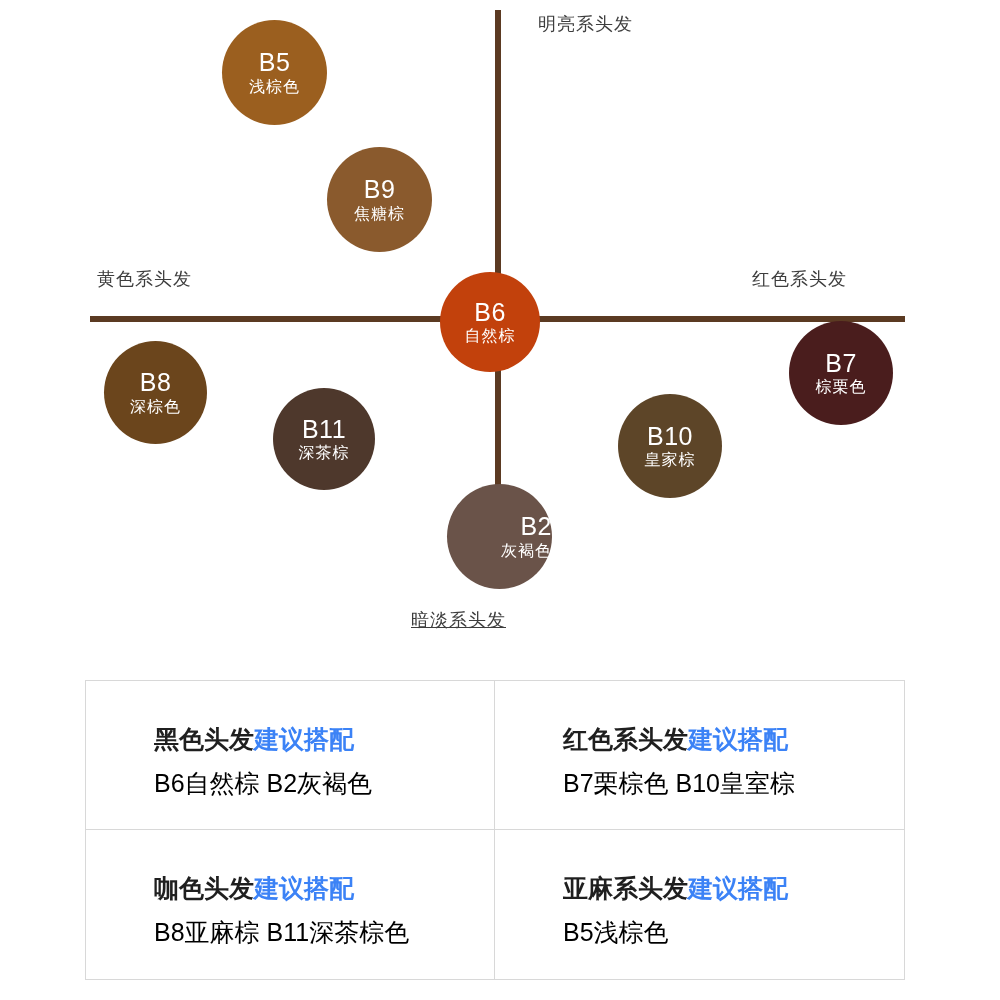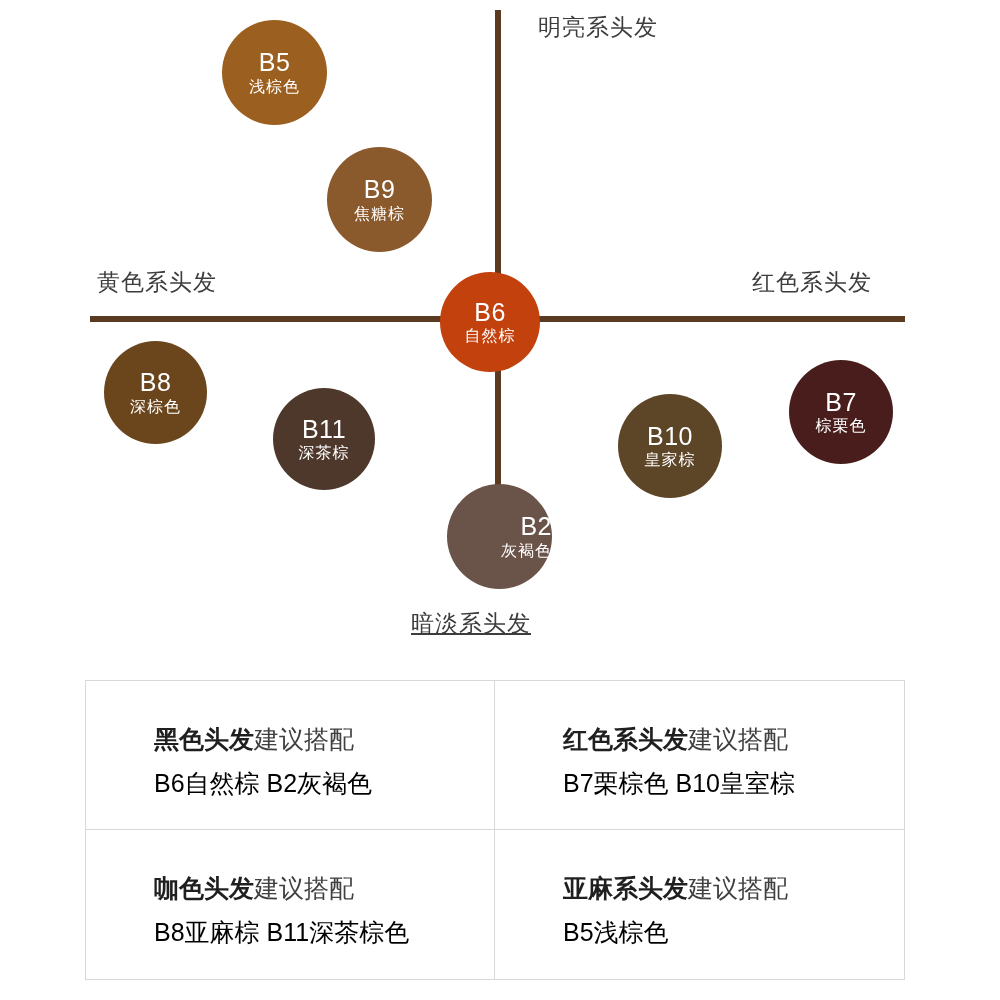--- a/index.html
+++ b/index.html
@@ -37,21 +37,21 @@
   }
   .axis-horizontal {
     left: 90px;
     top: 316px;
     width: 815px;
     height: 6px;
   }
 
   .axis-label {
     position: absolute;
-    font-size: 23px;
+    font-size: 18px;
     color: #3d3d3d;
     white-space: nowrap;
     letter-spacing: 1px;
   }
   .axis-top    { left: 538px; top: 12px; }
   .axis-left   { left: 97px;  top: 267px; }
   .axis-right  { left: 752px; top: 267px; }
   .axis-bottom { left: 411px; top: 608px; text-decoration: underline; }
 
   .swatch {
@@ -101,22 +101,22 @@
     line-height: 1.35;
     margin-bottom: 10px;
     white-space: nowrap;
   }
   .rec-head .strong {
     font-weight: bold;
     color: #1f1f1f;
     margin-top: 17px;
   }
   .rec-head .light {
-    font-weight: normal;
-    color: #404040;
+    font-weight: bold;
+    color: #3b82f6;
   }
   .rec-body {
     font-size: 25px;
     color: #000000;
     white-space: nowrap;
   }
 </style>
 </head>
 <body>
 
@@ -148,21 +148,21 @@
         <span class="name">深棕色</span>
       </div>
       <div class="swatch" style="left: 273px; top: 388px; width: 102px; height: 102px; background: rgb(78, 56, 44);">
         <span class="code">B11</span>
         <span class="name">深茶棕</span>
       </div>
       <div class="swatch" style="left: 618px; top: 394px; width: 104px; height: 104px; background: rgb(93, 69, 40);">
         <span class="code">B10</span>
         <span class="name">皇家棕</span>
       </div>
-      <div class="swatch" style="left: 789px; top: 360px; width: 104px; height: 104px; background: rgb(74, 29, 29);">
+      <div class="swatch" style="left: 789px; top: 321px; width: 104px; height: 104px; background: rgb(74, 29, 29);">
         <span class="code">B7</span>
         <span class="name">棕栗色</span>
       </div>
       <div class="swatch" style="left: 447px; top: 484px; width: 105px; height: 105px; background: rgb(106, 83, 73); align-items: flex-end;">
         <span class="code">B2</span>
         <span class="name">灰褐色</span>
       </div>
     </div>
 </div>
 

